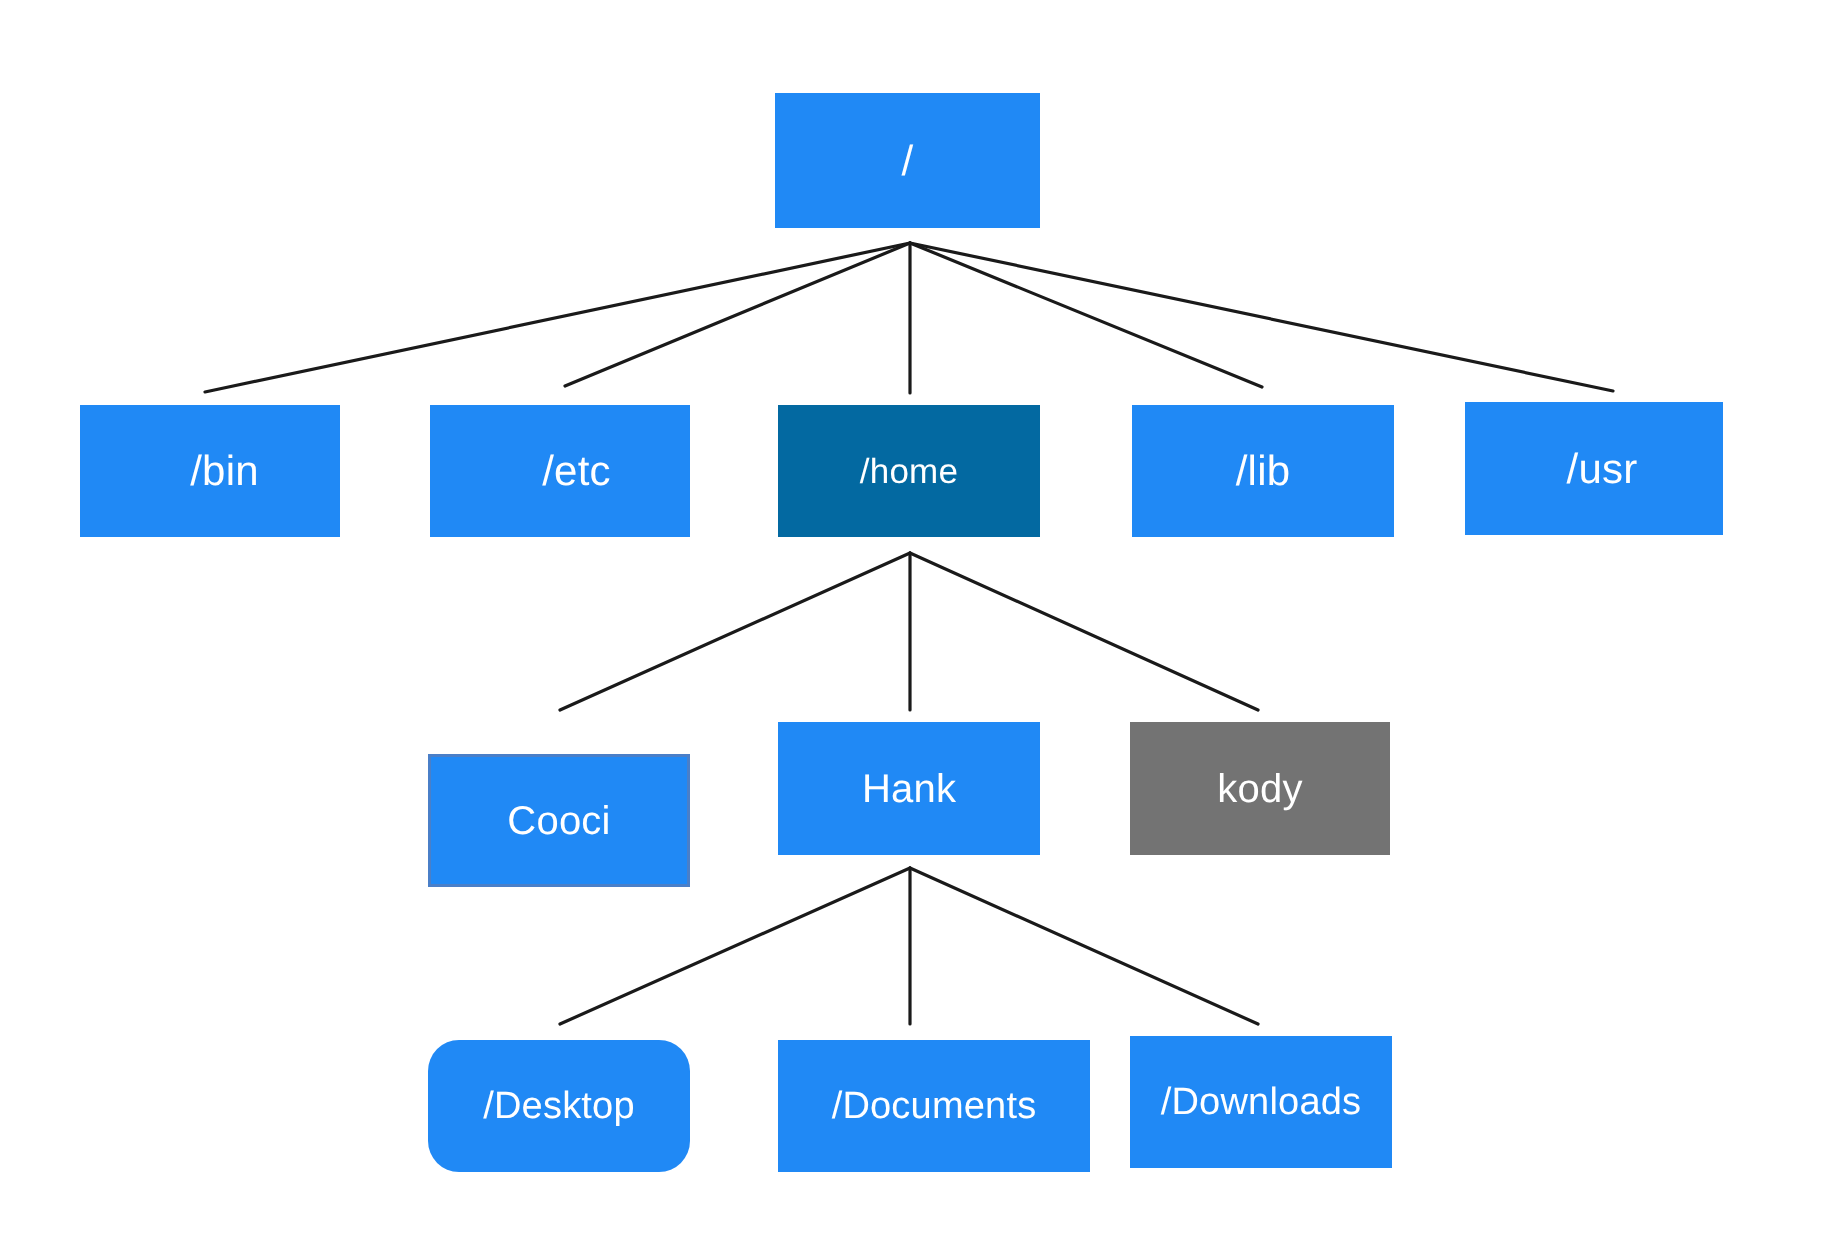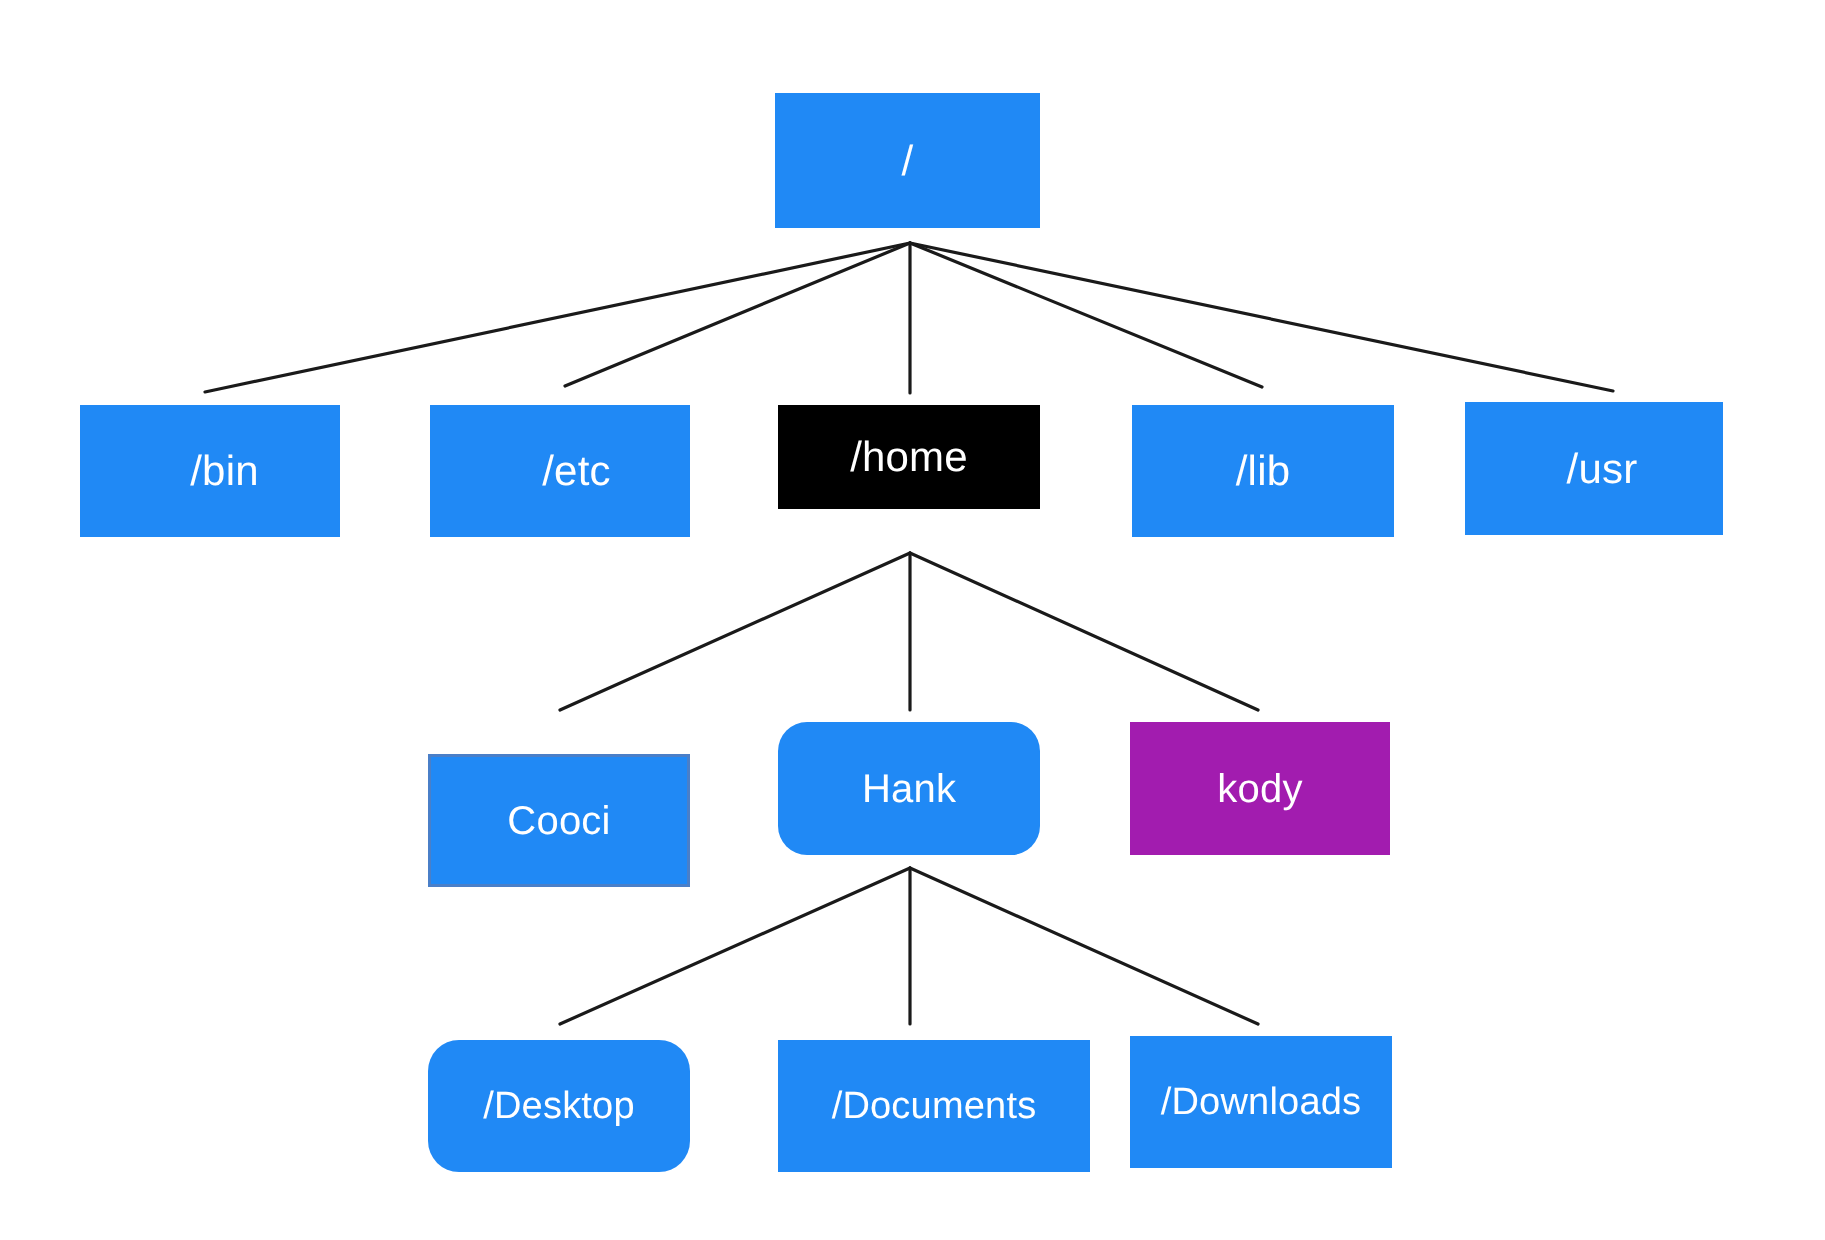--- a/index.html
+++ b/index.html
@@ -80,41 +80,41 @@
     </div>
 
     <div class="node" style="left: 80px; top: 405px; width: 260px; height: 132px; font-size: 42px; background: rgb(32, 137, 245); color: rgb(255, 255, 255); padding-left: 29px;">
       <span class="node-label">/bin</span>
     </div>
 
     <div class="node" style="left: 430px; top: 405px; width: 260px; height: 132px; font-size: 42px; background: rgb(32, 137, 245); color: rgb(255, 255, 255); padding-left: 33px;">
       <span class="node-label">/etc</span>
     </div>
 
-    <div class="node" style="left: 778px; top: 405px; width: 262px; height: 104px; font-size: 42px; background: #000000; color: rgb(255, 255, 255);">
+    <div class="node" style="left: 778px; top: 405px; width: 262px; height: 132px; font-size: 35px; background: #0369a1; color: rgb(255, 255, 255);">
       <span class="node-label">/home</span>
     </div>
 
     <div class="node" style="left: 1132px; top: 405px; width: 262px; height: 132px; font-size: 42px; background: rgb(32, 137, 245); color: rgb(255, 255, 255);">
       <span class="node-label">/lib</span>
     </div>
 
     <div class="node" style="left: 1465px; top: 402px; width: 258px; height: 133px; font-size: 42px; background: rgb(32, 137, 245); color: rgb(255, 255, 255); padding-left: 16px;">
       <span class="node-label">/usr</span>
     </div>
 
     <div class="node selected" style="left: 428px; top: 754px; width: 262px; height: 133px; font-size: 40px; background: rgb(32, 137, 245); color: rgb(255, 255, 255); border-color: rgb(74, 127, 200);">
       <span class="node-label">Cooci</span>
     </div>
 
-    <div class="node" style="left: 778px; top: 722px; width: 262px; height: 133px; font-size: 40px; background: rgb(32, 137, 245); color: rgb(255, 255, 255); border-radius: 29px;">
+    <div class="node" style="left: 778px; top: 722px; width: 262px; height: 133px; font-size: 40px; background: rgb(32, 137, 245); color: rgb(255, 255, 255);">
       <span class="node-label">Hank</span>
     </div>
 
-    <div class="node" style="left: 1130px; top: 722px; width: 260px; height: 133px; font-size: 40px; background: #a21caf; color: rgb(255, 255, 255);">
+    <div class="node" style="left: 1130px; top: 722px; width: 260px; height: 133px; font-size: 40px; background: #737373; color: rgb(255, 255, 255);">
       <span class="node-label">kody</span>
     </div>
 
     <div class="node" style="left: 428px; top: 1040px; width: 262px; height: 132px; font-size: 38px; background: rgb(32, 137, 245); color: rgb(255, 255, 255); border-radius: 31px;">
       <span class="node-label">/Desktop</span>
     </div>
 
     <div class="node" style="left: 778px; top: 1040px; width: 312px; height: 132px; font-size: 38px; background: rgb(32, 137, 245); color: rgb(255, 255, 255);">
       <span class="node-label">/Documents</span>
     </div>

